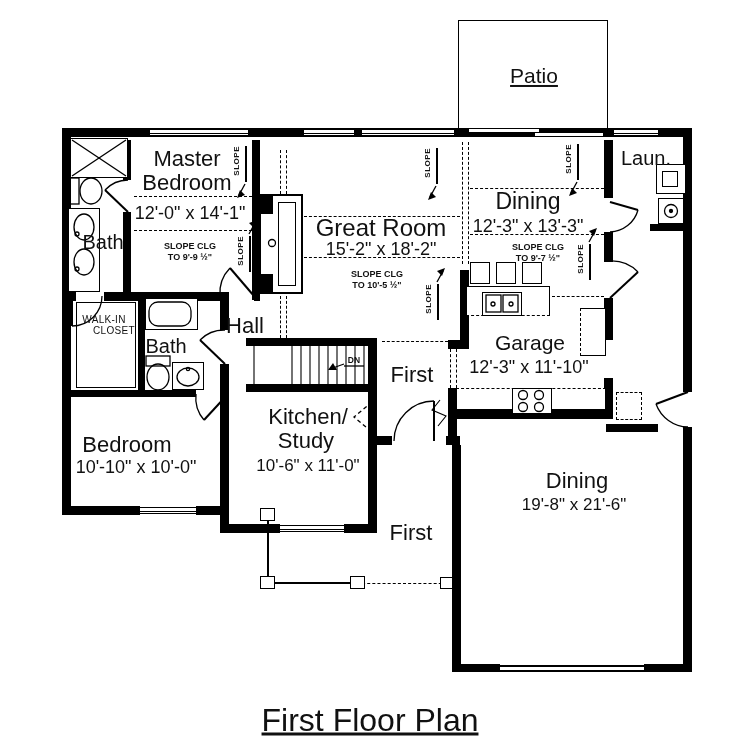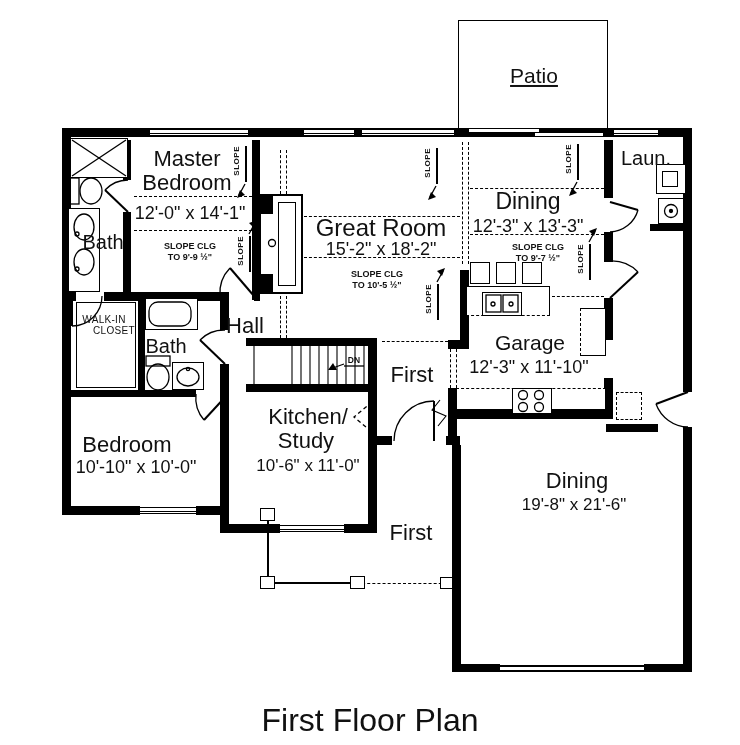--- a/index.html
+++ b/index.html
@@ -352,14 +352,14 @@
   <div class="lbl s22" style="left:306px;top:441px;">Study</div>
   <div class="lbl s17" style="left:308px;top:466px;">10'-6" x 11'-0"</div>
 
   <div class="lbl s22" style="left:411px;top:533px;">First</div>
 
   <div class="lbl s22" style="left:577px;top:481px;">Dining</div>
   <div class="lbl s17" style="left:574px;top:505px;">19'-8" x 21'-6"</div>
 
   <div class="lbl" style="left:354px;top:360px;font-size:8.5px;font-weight:bold;">DN</div>
 
-  <div class="title" style="left:370px;top:720px;">First Floor Plan</div>
+  <div class="title" style="left:370px;top:720px;text-decoration:underline;">First Floor Plan</div>
 </div>
 
 </body></html>

